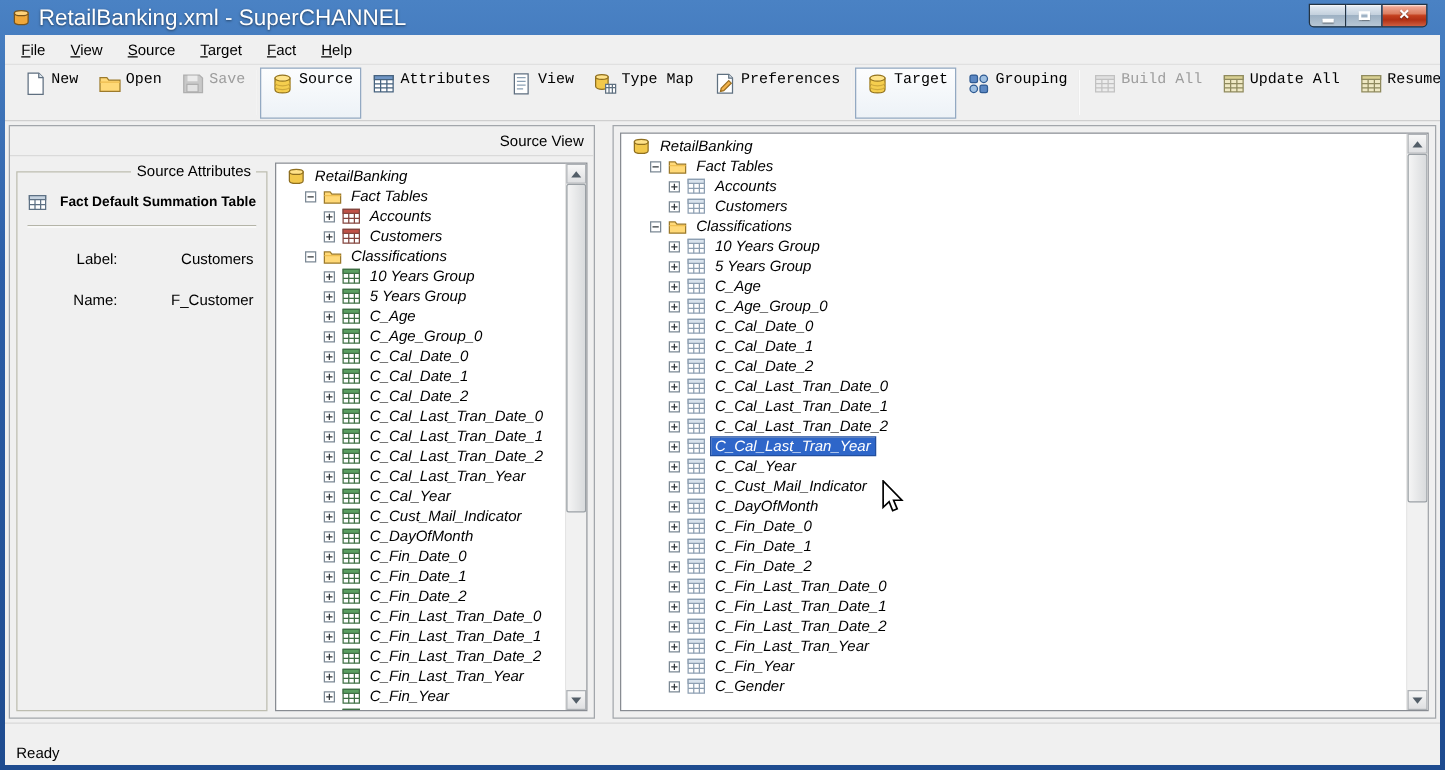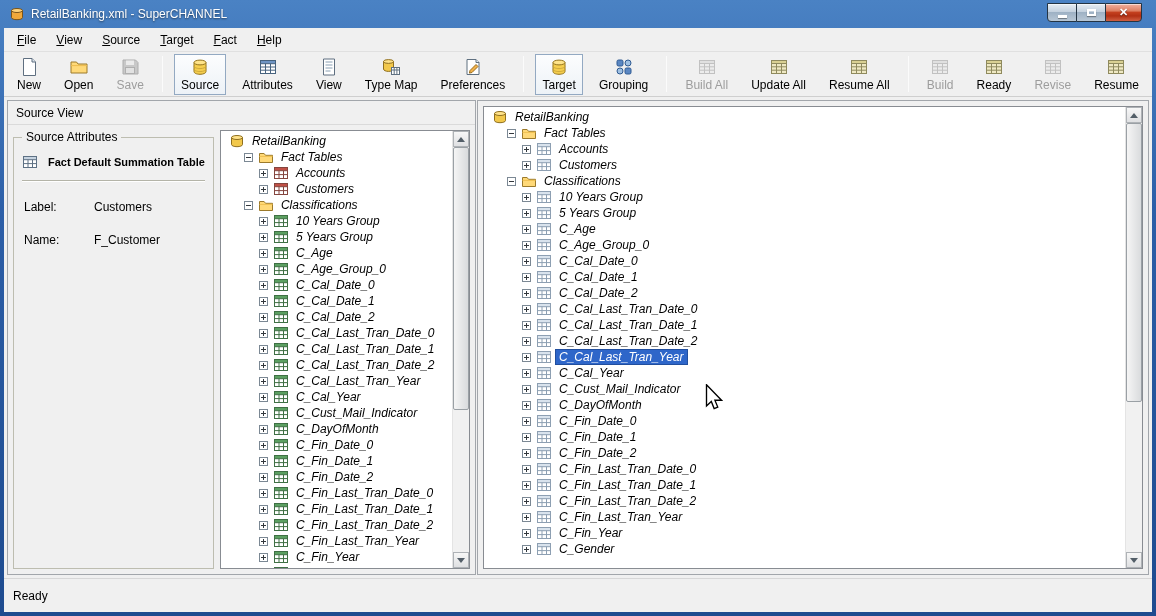--- a/index.html
+++ b/index.html
@@ -17,21 +17,21 @@
   
   .window {
     position:absolute; inset:0;
     background: linear-gradient(180deg,#4a82c4 0%, #2c5ea7 35%, #1e4b8f 100%);
   }
   .titlebar {
     height:28px; display:flex; align-items:center;
     padding:0 8px 0 9px; gap:6px; color:#fff;
   }
   .title-icon { width:16px; height:16px; flex:none; }
-  .title-text { font-size:12px; text-shadow: 0 1px 2px rgba(0,0,0,.55); white-space:nowrap; }
+  .title-text { font-size:18px; text-shadow: 0 1px 2px rgba(0,0,0,.55); white-space:nowrap; }
   .win-controls { position:absolute; top:3px; right:14px; display:flex; }
   .win-btn {
     height:19px; display:flex; align-items:center; justify-content:center;
     border:1px solid #243443;
     box-shadow: inset 0 1px 0 rgba(255,255,255,.55);
   }
   .win-btn.min { width:30px; border-radius:0 0 0 4px; }
   .win-btn.max { width:28px; border-left:none; border-right:none; }
   .win-btn.close { width:37px; border-radius:0 0 4px 0; }
   .win-btn.min, .win-btn.max {
@@ -53,37 +53,37 @@
   .menubar { height:24px; display:flex; align-items:center; padding:0 3px; border-bottom:1px solid #e0e0e0; }
   .menu-item { padding:4px 10px; cursor:default; }
   .menu-item::first-letter { text-decoration:underline; }
 
   
   .toolbar {
     height:45px; display:flex; align-items:center; justify-content:space-between;
     padding:1px 6px; border-bottom:1px solid #cfcfcf; background:#f0f0f0;
   }
   .tb-btn {
-    height:41px; display:flex; flex-direction:column; align-items:center; justify-content:center;
+    height:41px; display:flex; flex-direction:row; align-items:flex-start; justify-content:center;
     gap:2px; padding:2px 6px; border:1px solid transparent; background:transparent;
-    font-family:Liberation Sans, sans-serif; font-size:12px; color:#000; cursor:default;
+    font-family:Liberation Mono, monospace; font-size:12px; color:#000; cursor:default;
   }
   .tb-btn.selected {
     border:1px solid #93a9c2;
     background: linear-gradient(#fcfdfe, #edf2f7);
   }
   .tb-btn.disabled { color:#9d9d9d; }
   .tb-btn.disabled .tb-icon { filter: grayscale(1) opacity(.45); }
   .tb-icon { width:22px; height:20px; display:flex; align-items:center; justify-content:center; }
   .tb-icon svg { width:20px; height:20px; }
   .tb-label { white-space:nowrap; line-height:1; }
   .tb-sep { width:1px; height:36px; background:#d4d4d4; border-right:1px solid #fbfbfb; margin:0 2px; flex:none; }
 
   
-  .main { flex:1; display:flex; gap:1px; padding:3px; min-height:0; }
+  .main { flex:1; display:flex; gap:14px; padding:3px; min-height:0;text-align:right; }
   .panel { border:1px solid #a2a6ab; background:#f0f0f0; display:flex; flex-direction:column; min-width:0; }
   .panel.left { width:469px; flex:none; }
   .panel.right { flex:1; }
   .panel-title { padding:5px 8px 4px; border-bottom:1px solid #dadada; }
   .panel-body { flex:1; display:flex; padding:5px; gap:6px; min-height:0; }
 
   
   fieldset.groupbox {
     width:198px; flex:none; border:1px solid #bdbdb0; padding:4px 8px 8px; background:#f0f0f0;
   }
@@ -114,21 +114,21 @@
   .arr { width:0; height:0; }
   .arr.up { border-left:4px solid transparent; border-right:4px solid transparent; border-bottom:5px solid #535e68; }
   .arr.down { border-left:4px solid transparent; border-right:4px solid transparent; border-top:5px solid #535e68; }
   .vs-track { flex:1; position:relative; background:#f1f1f1; }
   .vs-thumb {
     position:absolute; top:0; left:0; right:0; height:65%;
     background:linear-gradient(90deg,#f5f5f5,#d9dbdd); border:1px solid #9aa0a5; border-radius:2px;
   }
 
   
-  .statusbar { height:34px; border-top:1px solid #d7d7d7; display:flex; align-items:center; padding:16px 9px; background:#f0f0f0; }
+  .statusbar { height:34px; border-top:1px solid #d7d7d7; display:flex; padding:16px 9px; background:#f0f0f0; }
 
   
   .cursor { position:absolute; left:705px; top:384px; z-index:60; pointer-events:none; }
 </style>
 </head>
 <body>
 
 <div class="window">
   <div class="titlebar">
     <span class="title-icon">

